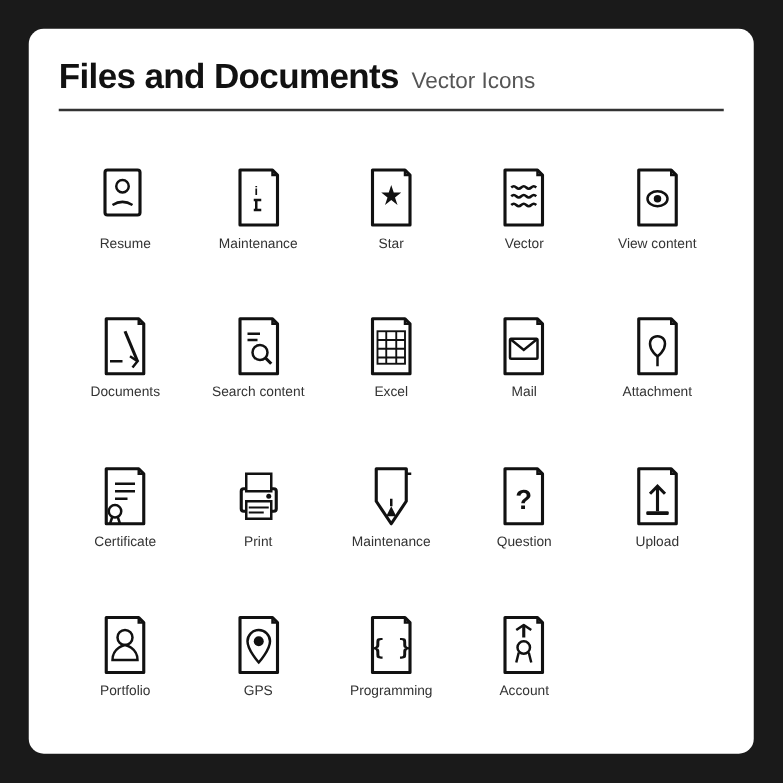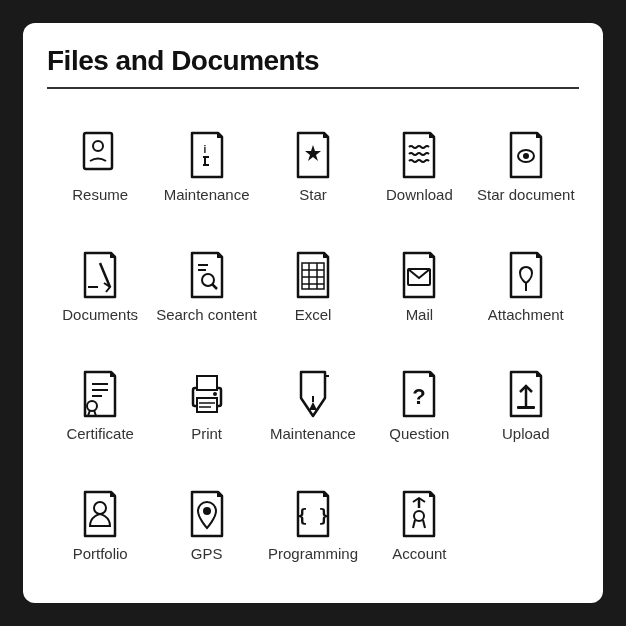--- a/index.html
+++ b/index.html
@@ -49,36 +49,37 @@
     }
     .icon-item {
       display: flex;
       flex-direction: column;
       align-items: center;
       justify-content: center;
       gap: 5px;
       padding: 4px 2px;
     }
     .icon-label {
-      font-size: 15px;
+      font-size: 11px;
       color: #333;
       text-align: left;
       line-height: 1.2;
     }
     svg {
       width: 52px;
       height: 52px;
     }
   </style>
 </head>
 <body>
 
 <div class="card">
   <div class="header">
     <span class="header-main">Files and Documents</span>
+    <span class="header-sub">Vector Icons</span>
   </div>
   <div class="icons-grid">
 
     <div class="icon-item">
       <svg viewBox="0 0 52 52" fill="none" xmlns="http://www.w3.org/2000/svg">
         <rect x="10" y="4" width="28" height="36" rx="2" ry="2" stroke="#111" stroke-width="2.5" fill="white"></rect>
         <circle cx="24" cy="17" r="5" stroke="#111" stroke-width="2" fill="white"></circle>
         <path d="M16 32 Q24 27 32 32" stroke="#111" stroke-width="2" fill="none"></path>
       </svg>
       <span class="icon-label">Resume</span>
@@ -106,31 +107,31 @@
     </div>
 
     <div class="icon-item">
       <svg viewBox="0 0 52 52" fill="none" xmlns="http://www.w3.org/2000/svg">
         <path d="M11 4 L37 4 L41 8 L41 48 L11 48 Z" stroke="#111" stroke-width="2.5" fill="white" stroke-linejoin="round"></path>
         <path d="M37 4 L37 8 L41 8" stroke="#111" stroke-width="2" fill="none"></path>
         <path d="M16 18 Q18 16 20 18 Q22 20 24 18 Q26 16 28 18 Q30 20 32 18 Q34 16 36 18" stroke="#111" stroke-width="2" fill="none"></path>
         <path d="M16 25 Q18 23 20 25 Q22 27 24 25 Q26 23 28 25 Q30 27 32 25 Q34 23 36 25" stroke="#111" stroke-width="2" fill="none"></path>
         <path d="M16 32 Q18 30 20 32 Q22 34 24 32 Q26 30 28 32 Q30 34 32 32 Q34 30 36 32" stroke="#111" stroke-width="2" fill="none"></path>
       </svg>
-      <span class="icon-label">Download</span>
+      <span class="icon-label">Vector</span>
     </div>
 
     <div class="icon-item">
       <svg viewBox="0 0 52 52" fill="none" xmlns="http://www.w3.org/2000/svg">
         <path d="M11 4 L37 4 L41 8 L41 48 L11 48 Z" stroke="#111" stroke-width="2.5" fill="white" stroke-linejoin="round"></path>
         <path d="M37 4 L37 8 L41 8" stroke="#111" stroke-width="2" fill="none"></path>
         <ellipse cx="26" cy="27" rx="8" ry="6" stroke="#111" stroke-width="2" fill="white"></ellipse>
         <circle cx="26" cy="27" r="3" fill="#111"></circle>
       </svg>
-      <span class="icon-label">Star document</span>
+      <span class="icon-label">View content</span>
     </div>
 
     <div class="icon-item">
       <svg viewBox="0 0 52 52" fill="none" xmlns="http://www.w3.org/2000/svg">
         <path d="M11 4 L37 4 L41 8 L41 48 L11 48 Z" stroke="#111" stroke-width="2.5" fill="white" stroke-linejoin="round"></path>
         <path d="M37 4 L37 8 L41 8" stroke="#111" stroke-width="2" fill="none"></path>
         <line x1="26" y1="14" x2="36" y2="38" stroke="#111" stroke-width="2.5"></line>
         <polyline points="30,34 36,38 32,43" stroke="#111" stroke-width="2" fill="none"></polyline>
         <line x1="14" y1="38" x2="24" y2="38" stroke="#111" stroke-width="2"></line>
       </svg>

